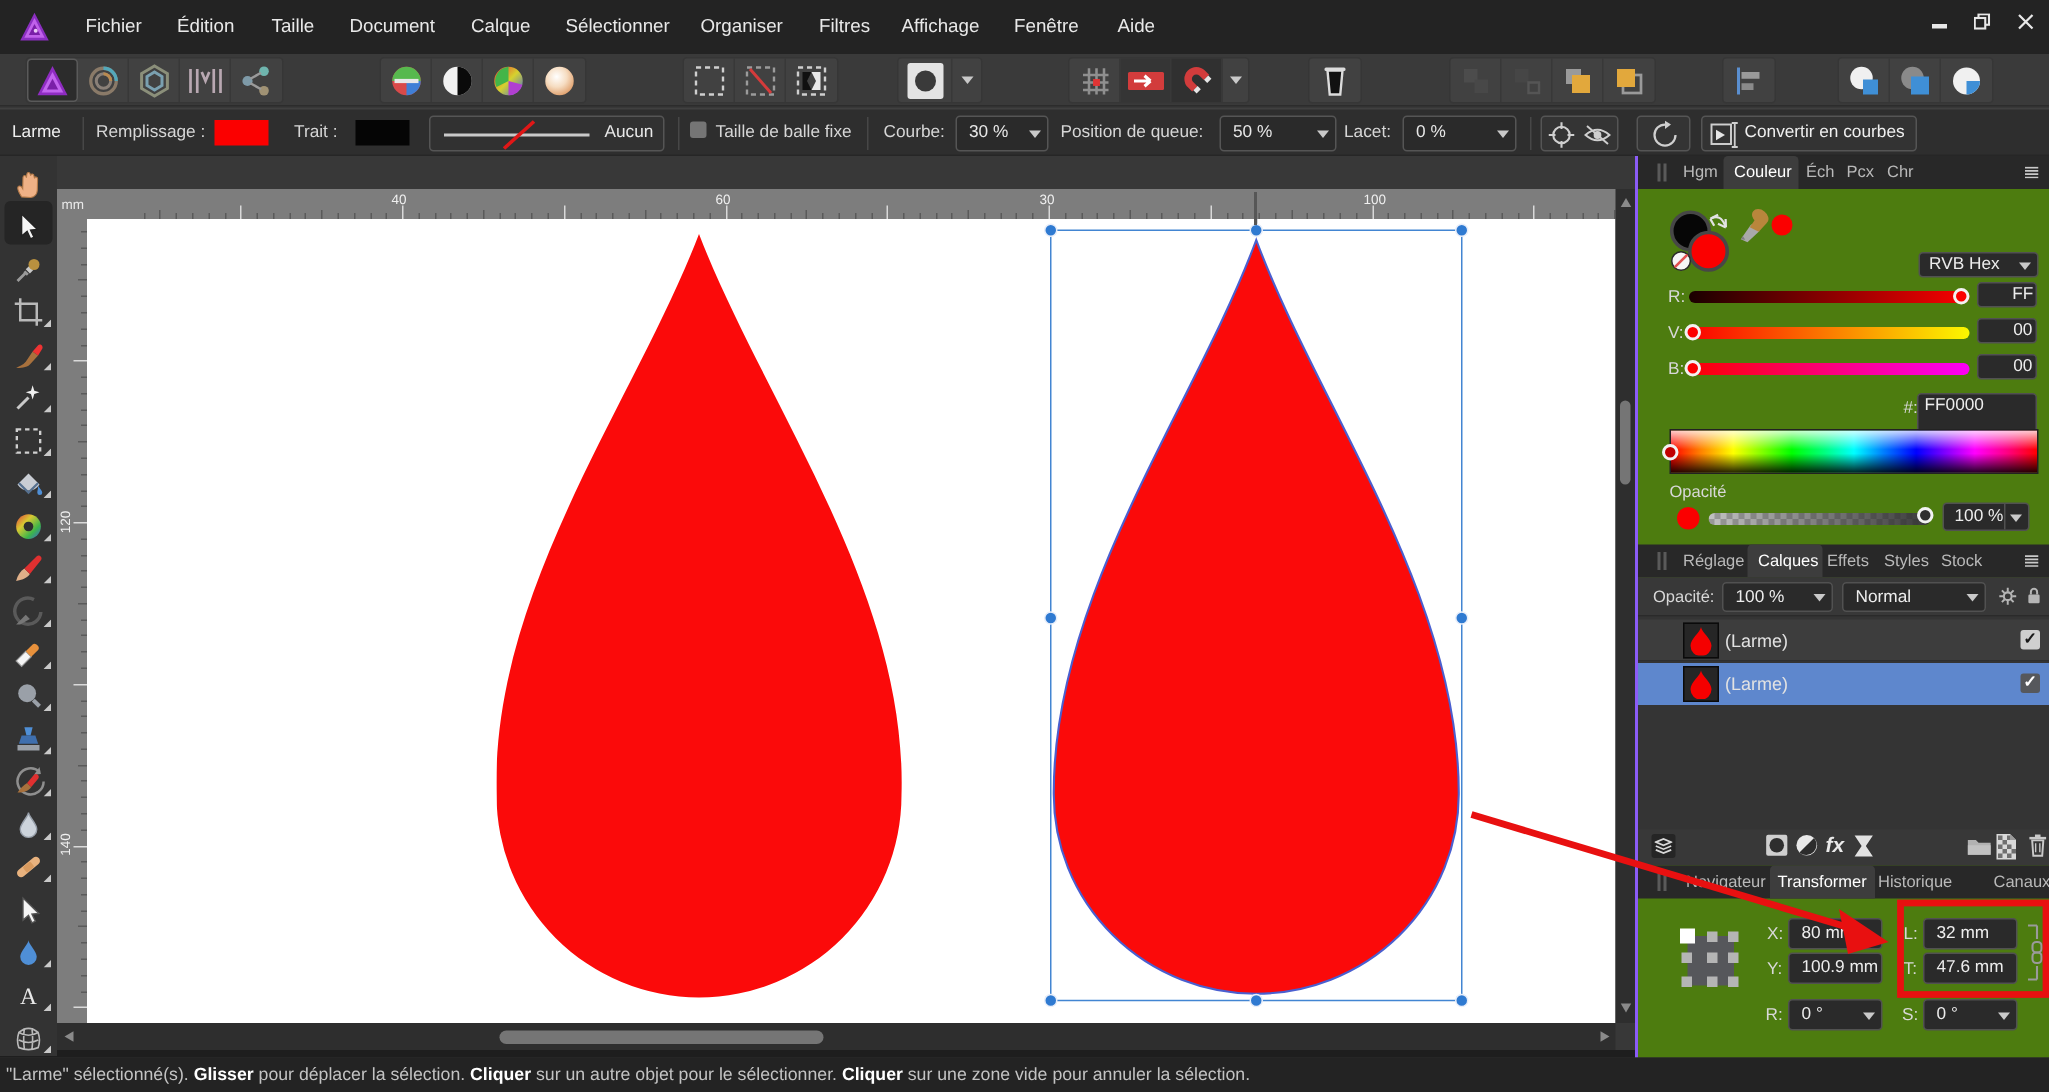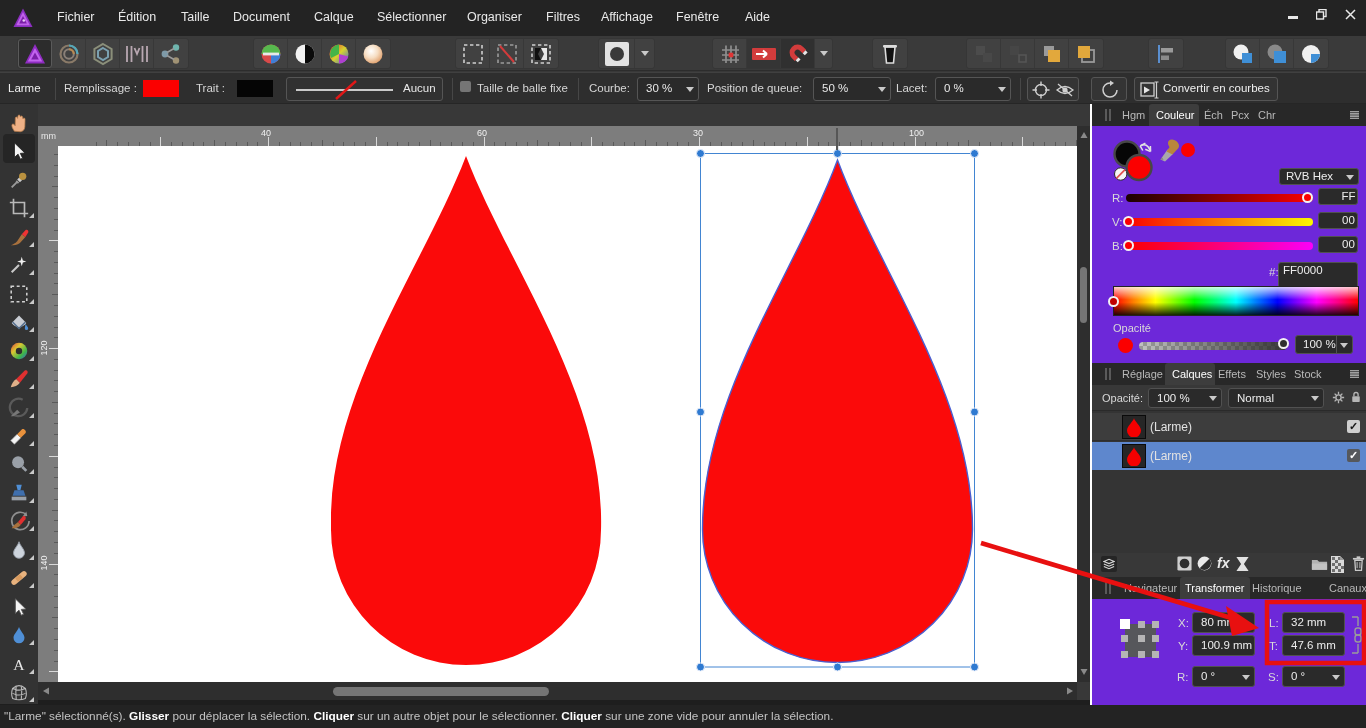--- a/index.html
+++ b/index.html
@@ -41,21 +41,21 @@
 .vnum { position:absolute; color:#f0f0f0; font-size:9px; transform:rotate(-90deg); }
 
 
 #vscroll { position:absolute; left:1077px; top:126px; width:13px; height:556px; background:#2e2e2e; }
 #vthumb { position:absolute; left:1080px; top:267px; width:7px; height:56px; background:#757575; border-radius:4px;}
 #hscroll { position:absolute; left:38px; top:682px; width:1039px; height:18px; background:#2e2e2e; }
 #hthumb { position:absolute; left:333px; top:687px; width:216px; height:9px; background:#757575; border-radius:5px;}
 #botline { position:absolute; left:0px; top:700px; width:1090px; height:5px; background:#1e1e1e; }
 
 
-#rpanel { position:absolute; left:1090px; top:104px; width:276px; height:601px; background:#6d28d9; border-left:2px solid #ffffff; }
+#rpanel { position:absolute; left:1090px; top:104px; width:276px; height:601px; background:#4d7c0f; border-left:2px solid #8b5cf6; }
 .ptabs { position:absolute; left:0; width:276px; height:22px; background:#282828; }
 .ptab { position:absolute; top:0; height:22px; font-size:11px; color:#b9b9b9; line-height:22px; white-space:nowrap; }
 .ptab.active { color:#fff; }
 .ptabbg { position:absolute; top:0; height:22px; background:#3d3d3d; border-radius:3px 3px 0 0; }
 .hamb { position:absolute; right:9px; top:7px; width:9px; height:8px; }
 .grip { position:absolute; left:13px; top:5px; width:6px; height:12px;
   border-left:2px solid #5a5a5a; border-right:2px solid #5a5a5a; }
 .slab { position:absolute; color:#d8d8d8; font-size:11.5px; white-space:nowrap; }
 .track { position:absolute; height:8px; border-radius:4px; }
 .knob { position:absolute; width:11px; height:11px; border-radius:50%; border:2px solid #f2f2f2; }

